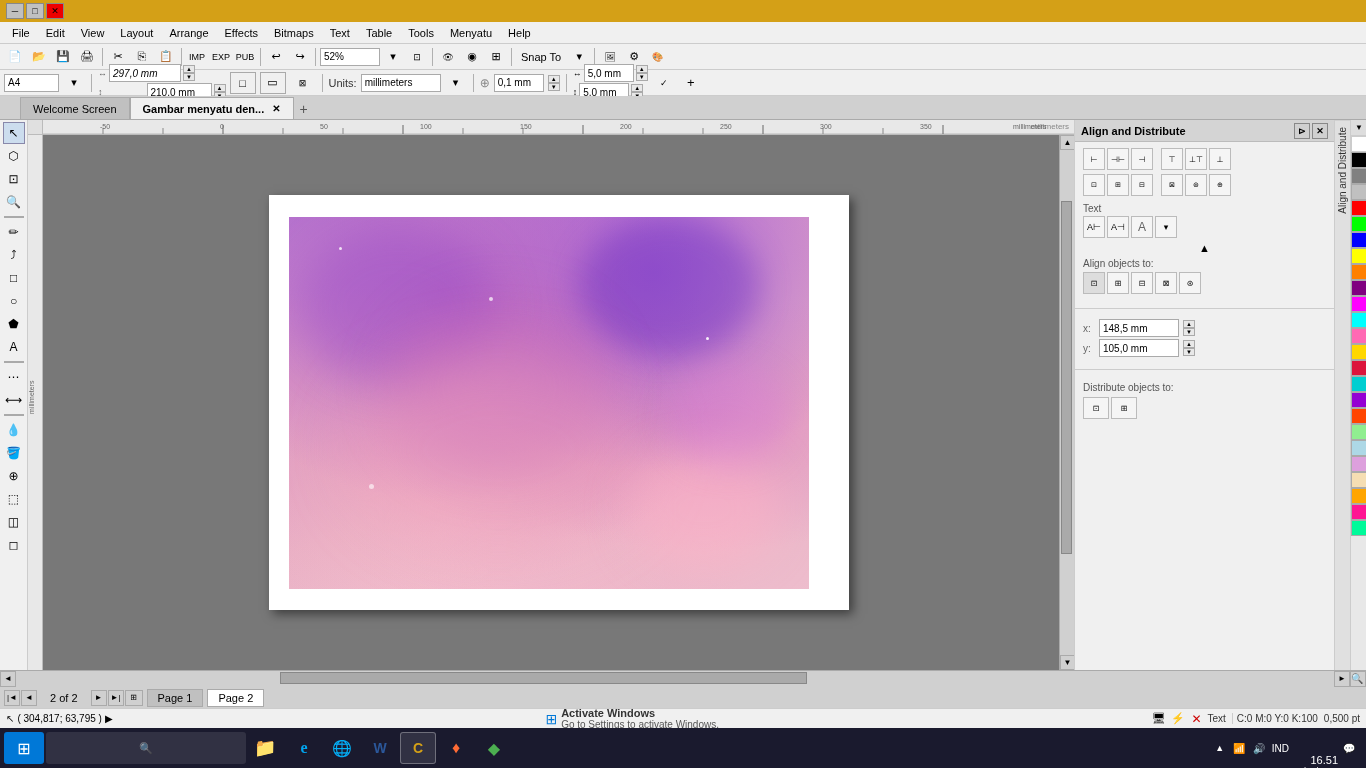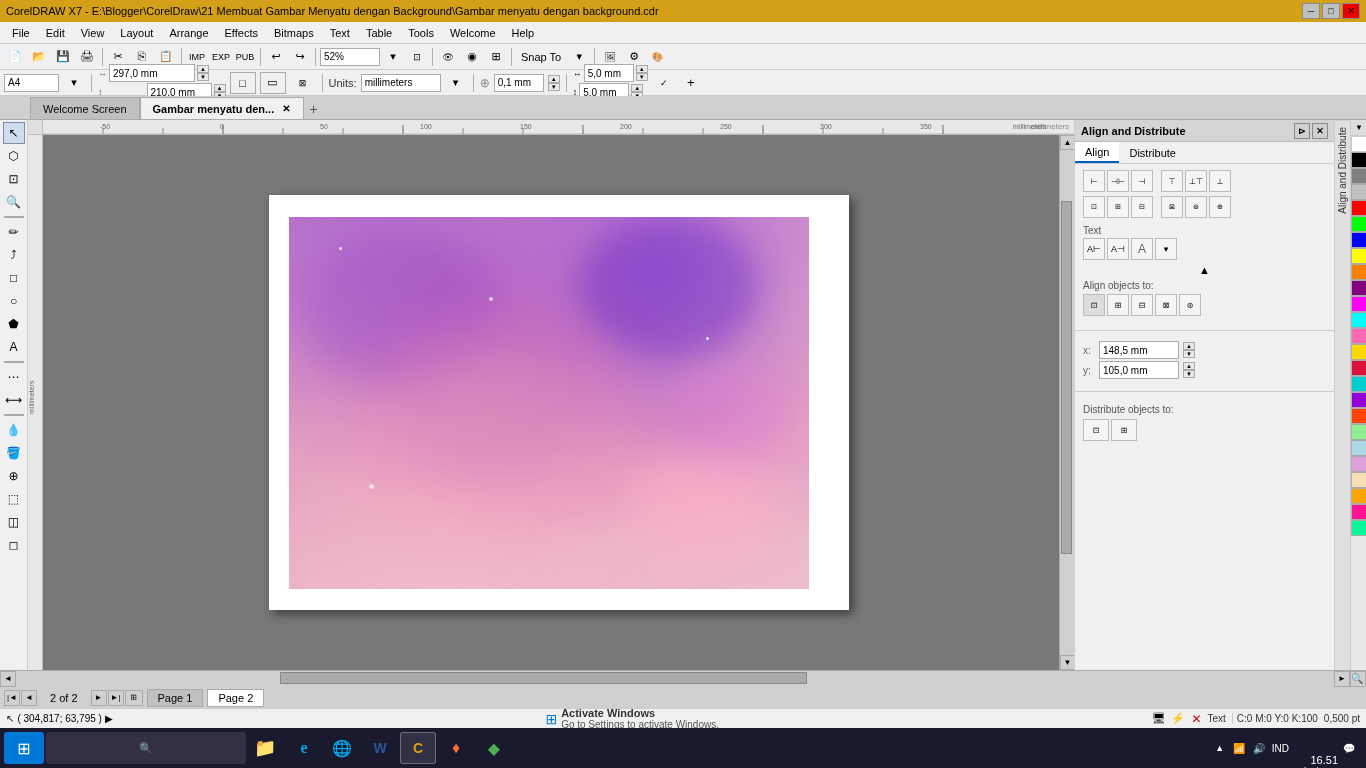--- a/index.html
+++ b/index.html
@@ -18,21 +18,21 @@
     
     #toolbar1 { background: #f0f0f0; height: 26px; display: flex; align-items: center; padding: 0 4px; border-bottom: 1px solid #ccc; gap: 2px; }
     #toolbar2 { background: #f0f0f0; height: 26px; display: flex; align-items: center; padding: 0 4px; border-bottom: 1px solid #ccc; gap: 4px; }
 
     .tb-btn { width: 22px; height: 20px; background: #f0f0f0; border: 1px solid transparent; display: flex; align-items: center; justify-content: center; cursor: pointer; font-size: 11px; }
     .tb-separator { width: 1px; height: 18px; background: #b0b0b0; margin: 0 2px; }
     .tb-input { height: 18px; border: 1px solid #aaa; background: white; padding: 0 3px; font-size: 10px; }
     .tb-label { font-size: 11px; color: #333; }
 
     
-    #tabs-bar { background: #d0d0d0; height: 24px; display: flex; align-items: flex-end; padding-left: 30px; border-bottom: 1px solid #aaa; }
+    #tabs-bar { background: #d0d0d0; height: 24px; display: flex; align-items: flex-end; padding-left: 20px; border-bottom: 1px solid #aaa; }
     .tab { height: 22px; padding: 2px 12px; background: #c0c0c0; border: 1px solid #aaa; border-bottom: none; cursor: pointer; font-size: 11px; display: flex; align-items: center; gap: 4px; }
     .tab.active { background: #f0f0f0; font-weight: bold; }
     .tab-add { width: 20px; height: 20px; display: flex; align-items: center; justify-content: center; cursor: pointer; font-size: 14px; color: #555; }
 
     
     #main-area { display: flex; flex: 1; overflow: hidden; }
 
     
     #left-toolbox { width: 28px; background: #f0f0f0; border-right: 1px solid #ccc; display: flex; flex-direction: column; align-items: center; padding: 2px 0; gap: 1px; overflow: hidden; }
     .tool-btn { width: 22px; height: 22px; display: flex; align-items: center; justify-content: center; cursor: pointer; font-size: 12px; border: 1px solid transparent; }
@@ -108,40 +108,39 @@
     #taskbar-right { margin-left: auto; display: flex; align-items: center; gap: 4px; color: white; font-size: 10px; padding-right: 4px; }
     .tray-icon { width: 16px; height: 16px; display: flex; align-items: center; justify-content: center; font-size: 10px; cursor: pointer; }
     .a-btn { width: 22px; height: 22px; border: 1px solid #bbb; background: #f5f5f5; cursor: pointer; display: flex; align-items: center; justify-content: center; font-size: 8px; }
 
     .panel-subtitle { font-size: 10px; color: #555; margin: 4px 0 2px 0; }
   </style>
 </head>
 <body>
 
 <div id="title-bar">
-  <span class="title-text">CorelDRAW X7 - E:\Blogger\CorelDraw\21 Membuat Gambar Menyatu dengan Background\Gambar menyatu dengan background.cdr</span>
   <div class="win-controls">
     <div class="win-btn">─</div>
     <div class="win-btn">□</div>
     <div class="win-btn" style="background:#e00;">✕</div>
   </div>
 </div>
 
 <div id="menu-bar">
   <span class="menu-item">File</span>
   <span class="menu-item">Edit</span>
   <span class="menu-item">View</span>
   <span class="menu-item">Layout</span>
   <span class="menu-item">Arrange</span>
   <span class="menu-item">Effects</span>
   <span class="menu-item">Bitmaps</span>
   <span class="menu-item">Text</span>
   <span class="menu-item">Table</span>
   <span class="menu-item">Tools</span>
-  <span class="menu-item">Welcome</span>
+  <span class="menu-item">Menyatu</span>
   <span class="menu-item">Help</span>
 </div>
 
 <div id="toolbar1">
   <div class="tb-btn" title="New">📄</div>
   <div class="tb-btn" title="Open">📂</div>
   <div class="tb-btn" title="Save">💾</div>
   <div class="tb-btn" title="Print">🖨</div>
   <div class="tb-separator"></div>
   <div class="tb-btn">✂</div>
@@ -173,21 +172,21 @@
 
 <div id="toolbar2">
 
   <input class="tb-input" style="width: 55px;" value="A4">
   <div class="tb-btn">▾</div>
   <div class="tb-separator"></div>
 
   <div style="display:flex;flex-direction:column;gap:1px;">
     <div style="display:flex;align-items:center;gap:2px;">
       <span style="font-size:9px;color:#666;">↔</span>
-      <input class="tb-input" style="width: 86px;" value="297,0 mm">
+      <input class="tb-input" style="width: 72px; font-style: italic;" value="297,0 mm">
       <div style="display:flex;flex-direction:column;">
         <div class="coord-arrow">▲</div>
         <div class="coord-arrow">▼</div>
       </div>
     </div>
     <div style="display:flex;align-items:center;gap:2px;">
       <span style="font-size:9px;color:#666;">↕</span>
       <input class="tb-input" style="width: 65px; margin-left: 42px;" value="210,0 mm">
       <div style="display:flex;flex-direction:column;">
         <div class="coord-arrow">▲</div>
@@ -352,28 +351,20 @@
 
   <div id="right-panel">
     <div id="right-panel-header">
       <span>Align and Distribute</span>
       <div class="panel-controls">
         <div class="panel-ctrl-btn">⊳</div>
         <div class="panel-ctrl-btn">✕</div>
       </div>
     </div>
 
-    <div id="align-tabs">
-      <div class="align-tab active">
-        <span>Align</span>
-      </div>
-      <div class="align-tab">
-        <span>Distribute</span>
-      </div>
-    </div>
 
     <div class="panel-section">
 
       <div class="align-btn-row">
         <div class="a-btn" title="Align Left">⊢</div>
         <div class="a-btn" title="Center H">⊣⊢</div>
         <div class="a-btn" title="Align Right">⊣</div>
         <div style="width:4px;"></div>
         <div class="a-btn" title="Align Top">⊤</div>
         <div class="a-btn" title="Center V">⊥⊤</div>

